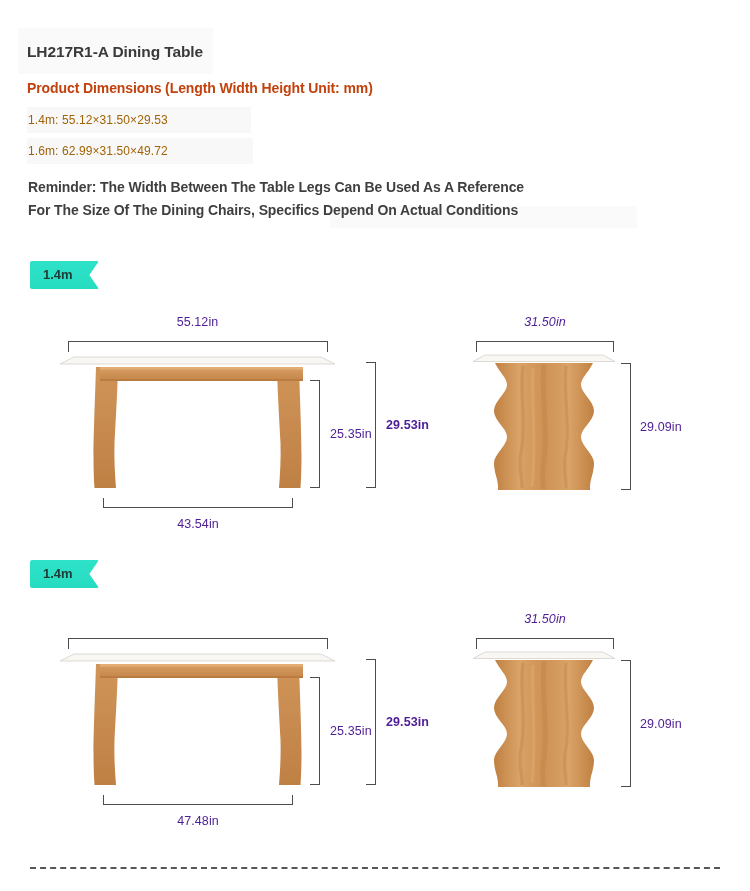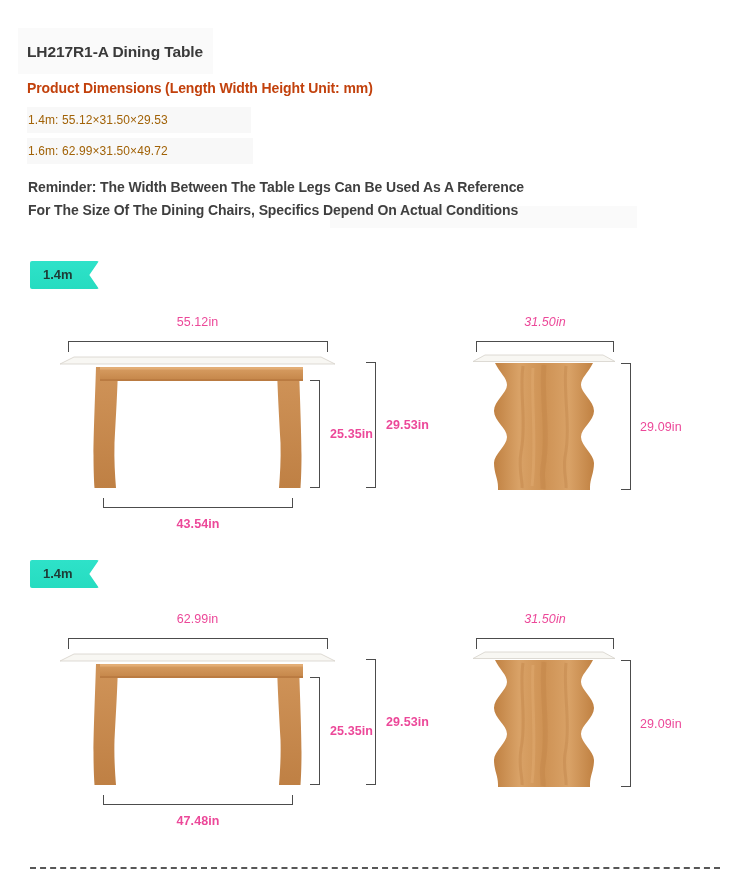--- a/index.html
+++ b/index.html
@@ -36,42 +36,42 @@
 
   .size-badge {
     position:absolute; left:30px; top:6px; width:69px; height:28px;
     background:linear-gradient(#2ee2c9,#26dcc0);
     clip-path:polygon(0 0, 100% 0, 86% 50%, 100% 100%, 0 100%);
     font-size:13px; font-weight:700; color:#1e3b36; line-height:28px;
     padding-left:13px; box-sizing:border-box; border-radius:2px;
   }
 
   .dim {
-    position:absolute; font-size:12.5px; color:#ec4899; font-weight:400;
+    position:absolute; font-size:12.5px; color:#4c1d95; font-weight:400;
     letter-spacing:0.1px; white-space:nowrap;
   }
   .dim.center { text-align:center; }
 
   .br { position:absolute; box-sizing:border-box; }
   .br-top   { height:11px; border-top:1.5px solid #4c4c4c; border-left:1.5px solid #4c4c4c; border-right:1.5px solid #4c4c4c; }
   .br-bottom{ height:10px; border-bottom:1.5px solid #4c4c4c; border-left:1.5px solid #4c4c4c; border-right:1.5px solid #4c4c4c; }
   .br-right { width:10px;  border-right:1.5px solid #4c4c4c; border-top:1.5px solid #4c4c4c; border-bottom:1.5px solid #4c4c4c; }
 
   .illus { position:absolute; }
 
   
   .f-label-top    { left:60px;  top:60px;  width:275px; }
   .f-bracket-top  { left:68px;  top:86px;  width:260px; }
   .f-svg          { left:60px;  top:100px; }
   .f-bracket-leg  { left:310px; top:125px; height:108px; }
-  .f-label-leg    { left:330px; top:172px;font-weight:bold; }
+  .f-label-leg    { left:330px; top:172px; }
   .f-bracket-tot  { left:366px; top:107px; height:126px; }
   .f-label-tot    { left:386px; top:163px;font-weight:bold; }
   .f-bracket-bot  { left:103px; top:243px; width:190px; }
-  .f-label-bot    { left:103px; top:262px; width:190px;font-weight:bold; }
+  .f-label-bot    { left:103px; top:262px; width:190px; }
 
   
   .s-label-top    { left:475px; top:60px;  width:140px;font-style:italic; }
   .s-bracket-top  { left:476px; top:86px;  width:138px; }
   .s-svg          { left:471px; top:97px; }
   .s-bracket-h    { left:621px; top:108px; height:127px; }
   .s-label-h      { left:640px; top:165px; }
 
   .dashed-rule {
     position:absolute; left:30px; top:867px; width:690px; height:0;
@@ -150,21 +150,20 @@
       <path d="M2,9.5 L14,3 H132 L144,9.5 Z" fill="#F8F7F3" stroke="#D6D2CA" stroke-width="0.8"></path>
     </svg>
 
     <div class="br br-right s-bracket-h"></div>
     <div class="dim s-label-h">29.09in</div>
   </div>
 
   <div class="size-section section-2">
     <div class="size-badge" style="top:8px;">1.4m</div>
 
-    <div class="dim center f-label-top">62.99in</div>
     <div class="br br-top f-bracket-top"></div>
 
     <svg class="illus f-svg" width="275" height="135" viewBox="0 0 275 135">
       <path d="M36,12 C35,45 33.5,80 33.5,100 C33.5,115 34,126 34.5,133 L56,133 C55,120 54,105 54.5,88 C56,60 57.5,35 58,12 Z" fill="url(#gradLeg)"></path>
       <path d="M239,12 C240,45 241.5,80 241.5,100 C241.5,115 241,126 240.5,133 L219,133 C220,120 221,105 220.5,88 C219,60 217.5,35 217,12 Z" fill="url(#gradLeg)"></path>
       <rect x="40" y="12" width="203" height="14" fill="url(#gradApron)"></rect>
       <rect x="40" y="12" width="203" height="2.5" fill="#E3AE76"></rect>
       <rect x="40" y="24" width="203" height="2" fill="#B0703A" opacity="0.5"></rect>
       <path d="M0,9 L14,2 H261 L275,9 Z" fill="#F8F7F3" stroke="#D6D2CA" stroke-width="0.8"></path>
     </svg>

